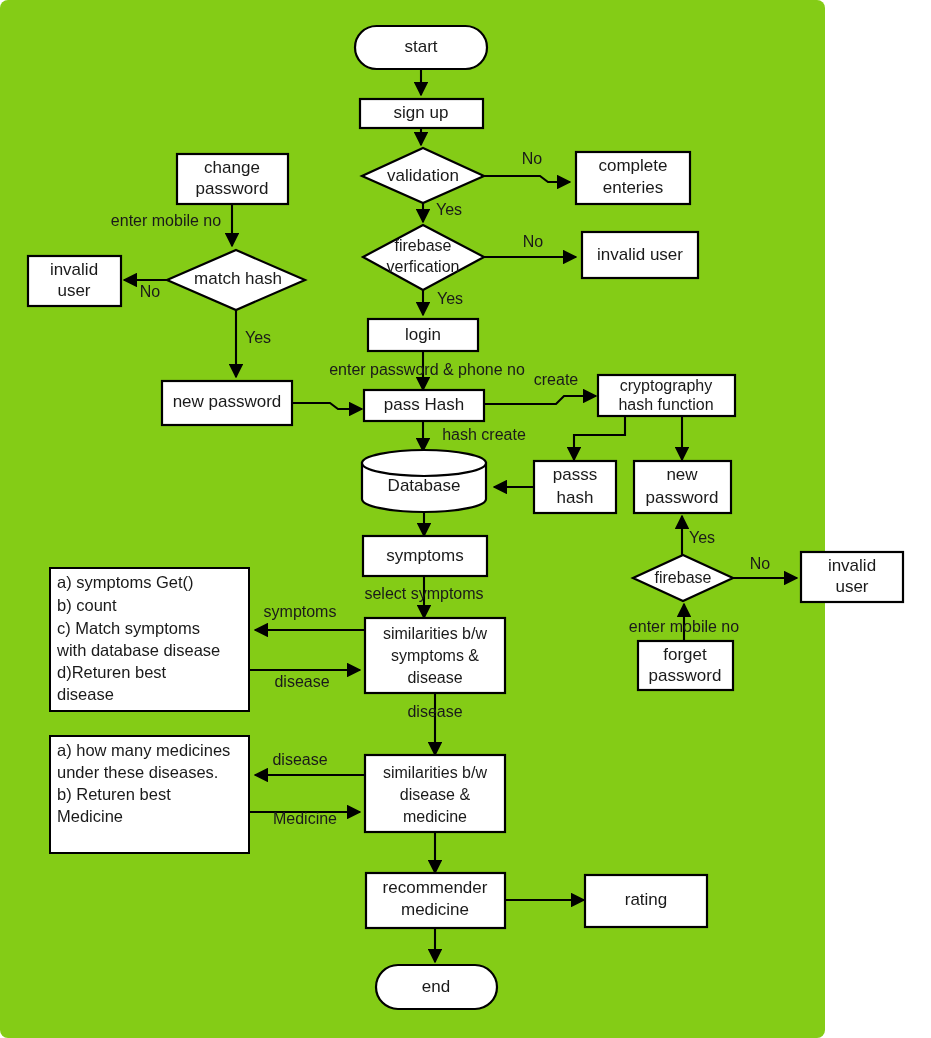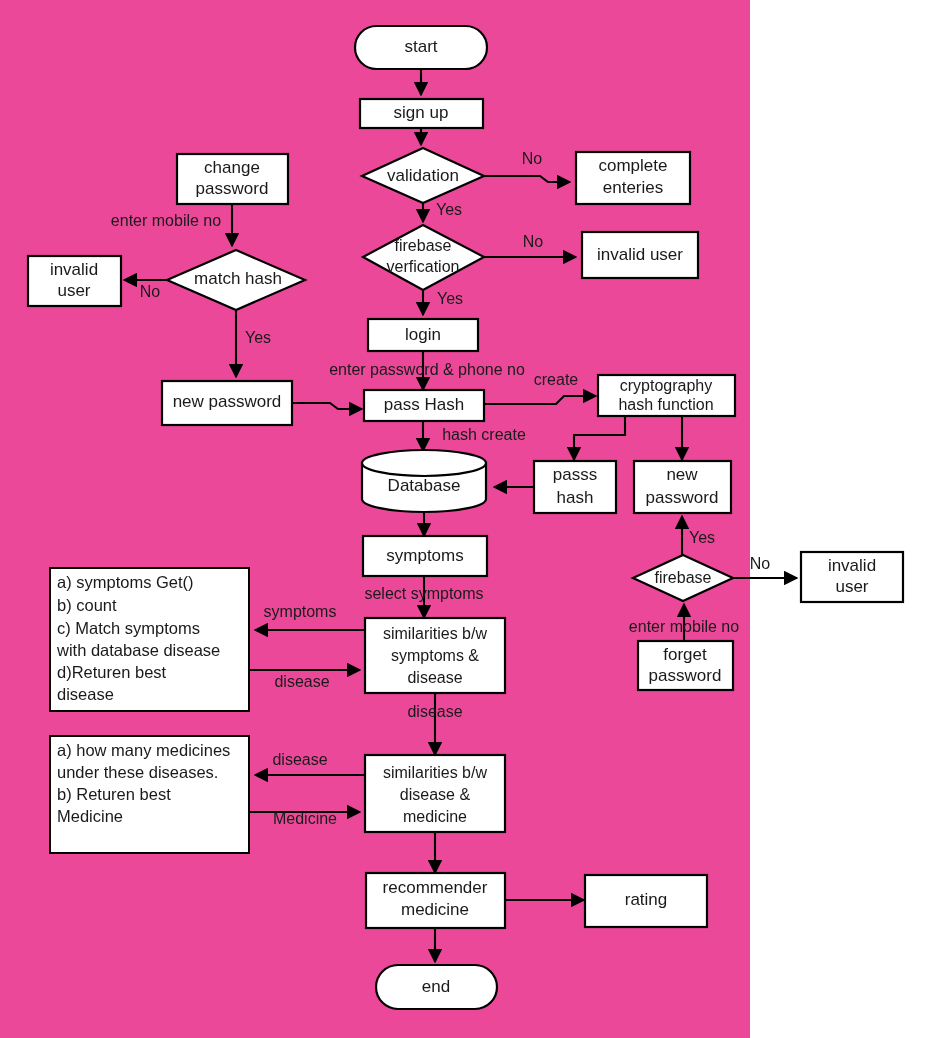--- a/index.html
+++ b/index.html
@@ -8,23 +8,24 @@
     background: #ffffff;
   }
   body {
     width: 931px;
     height: 1038px;
     font-family: "Liberation Sans", sans-serif;
     overflow: hidden;
   }
   #flowchart-root {
     position: relative;
-    width: 750px;
+    width: 825px;
     height: 1038px;
-    background: #ec4899;
+    background: #84cc16;
+    border-radius: 8px;
   }
   svg#flow-svg {
     display: block;
     width: 931px;
     height: 1038px;
   }
   .shape-fill {
     fill: #ffffff;
     stroke: #000000;
     stroke-width: 2.2;

